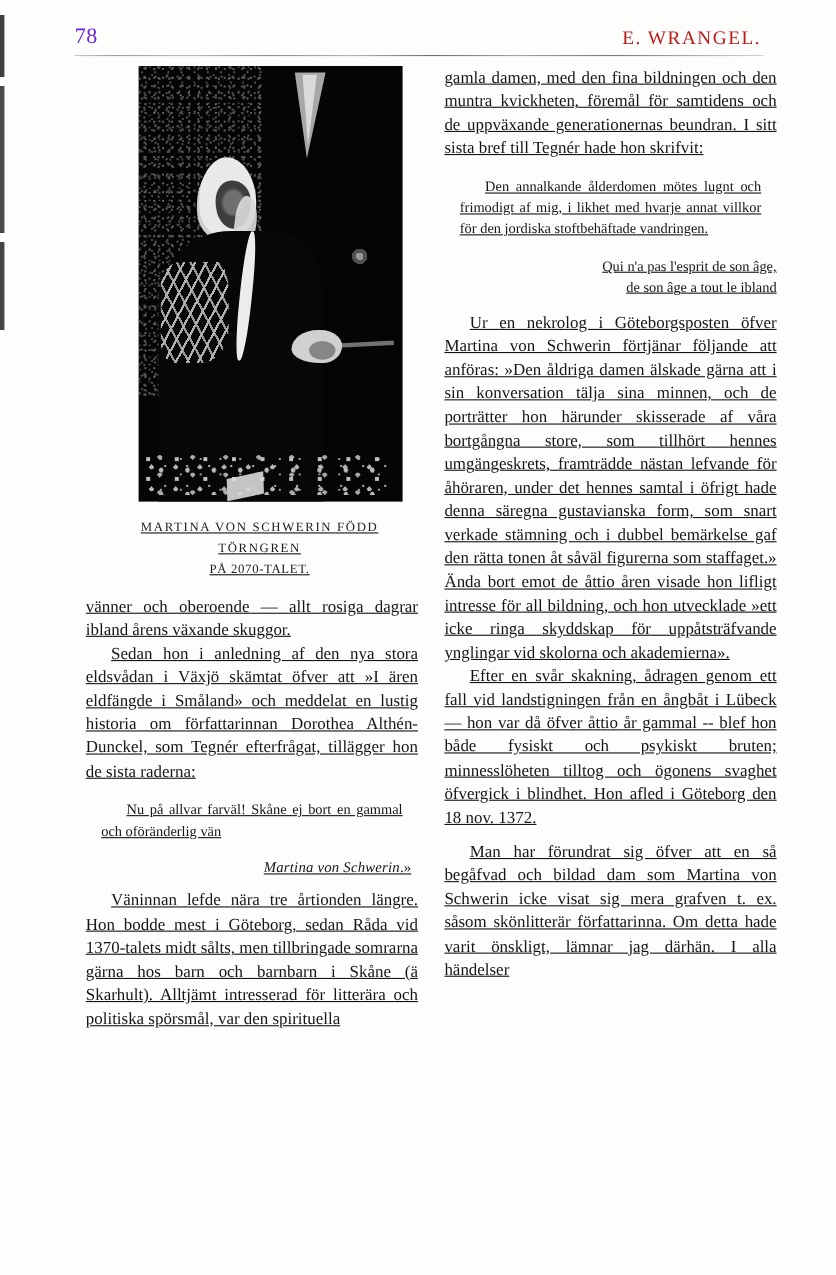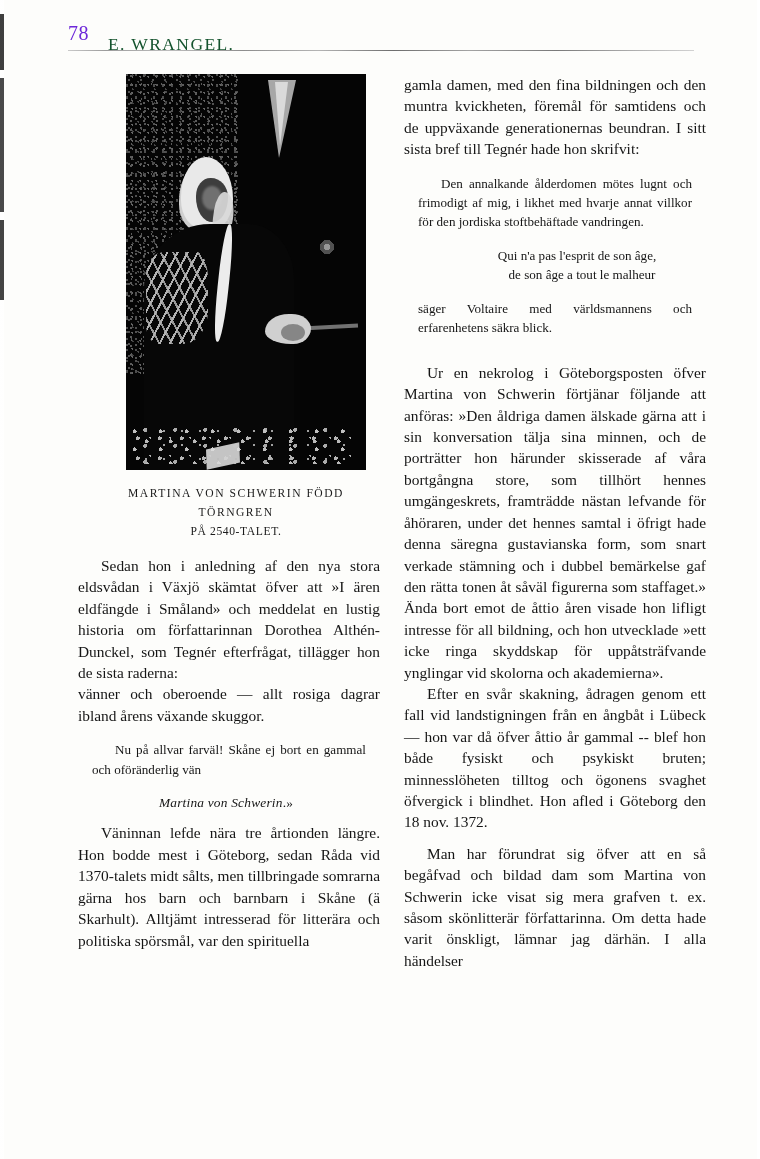--- a/index.html
+++ b/index.html
@@ -57,51 +57,52 @@
     position: absolute;
     left: 0;
     top: 0;
     font-size: 20px;
     letter-spacing: .5px;
     color: #6d28d9;
   }
   .head-title {
     position: absolute;
     left: 0;
-    top: 12px;
+    top: 2px;
     width: 624px;
-    text-align: left;
+    text-align: right;
     font-size: 17.5px;
     letter-spacing: 1.4px;
-    color: #14532d;
+    color: #b91c1c;
     padding-left: 40px;
     box-sizing: border-box;
   }
   .head-rule {
     position: absolute;
     left: 68px;
     top: 50px;
     width: 626px;
     height: 1px;
     background: linear-gradient(to right,
       #c9c9c9 0%, #9c9c9c 6%, #bdbdbd 16%, #8e8e8e 28%,
       #b4b4b4 40%, #6e6e6e 52%, #a3a3a3 64%, #7a7a7a 78%,
       #adadad 90%, #d2d2d2 100%);
   }
 
   
   .col {
     position: absolute;
-    top: 74px;
+    top: 60px;
     width: 302px;
     font-size: 15.4px;
     line-height: 21.4px;
     text-align: justify;
     text-justify: inter-word;
     hyphens: none;
+    text-decoration: underline;
   }
   .col-left  { left: 78px; }
   .col-right { left: 404px; }
 
   
   .figure {
     position: relative;
     width: 220px;
     margin: 0 0 0 48px;
   }
@@ -281,28 +282,28 @@
     line-height: 19.4px;
     text-align: justify;
   }
   .quote p { margin: 14px; text-indent: 23px; }
   .quote p.flush { text-indent: 0; }
 
   .verse {
     margin: 10px 0 2px 0;
     font-size: 13.1px;
     line-height: 19.6px;
-    text-align: center;
+    text-align: right;
     padding-left: 44px;
   }
   .verse .v2 { padding-left: 10px; display: block; }
 
   .signature {
     display: block;
-    text-align: center;
+    text-align: right;
     font-style: italic;
     font-size: 13.4px;
     margin-top: 1px;
     letter-spacing: .2px;
     padding-right: 6px;
   }
   .sig-tail { font-style: normal; }
 
   .gap-s { height: 10px; }
   .gap-m { height: 14px; }
@@ -337,29 +338,29 @@
         <div class="shawl"></div>
         <div class="collar"></div>
         <div class="chairarm"></div>
         <div class="hand"></div>
         <div class="hand-sh"></div>
         <div class="paper"></div>
         <div class="lace-table"></div>
       </div>
       <figcaption class="caption">
         <span>MARTINA VON SCHWERIN FÖDD TÖRNGREN</span><br>
-        <span class="num">PÅ 2540-TALET.</span>
+        <span class="num">PÅ 2070-TALET.</span>
       </figcaption>
     </figure>
 
     <div class="gap-m"></div>
 
+    <p class="body-par no-indent">vänner och oberoende — allt rosiga dagrar ibland årens växande skuggor.</p>
+
     <p class="body-par">Sedan hon i anledning af den nya stora eldsvådan i Växjö skämtat öfver att »I ären eldfängde i Småland» och meddelat en lustig historia om författarinnan Dorothea Althén-Dunckel, som Tegnér efterfrågat, tillägger hon de sista raderna:</p>
-
-    <p class="body-par no-indent">vänner och oberoende — allt rosiga dagrar ibland årens växande skuggor.</p>
 
     <div class="quote">
       <p>Nu på allvar farväl! Skåne ej bort en gammal och oföränderlig vän</p>
       <span class="signature"><span>Martina von Schwerin</span><span class="sig-tail">.»</span></span>
     </div>
 
     <div class="gap-s"></div>
 
 
     <p class="body-par">Väninnan lefde nära tre årtionden längre. Hon bodde mest i Göteborg, sedan Råda vid 1370-talets midt sålts, men tillbringade somrarna gärna hos barn och barnbarn i Skåne (ä Skarhult). Alltjämt intresserad för litterära och politiska spörsmål, var den spirituella</p>
@@ -368,26 +369,23 @@
   <div class="col col-right">
 
     <p class="body-par no-indent">gamla damen, med den fina bildningen och den muntra kvickheten, föremål för samtidens och de uppväxande generationernas beundran. I sitt sista bref till Tegnér hade hon skrifvit:</p>
 
     <div class="quote">
       <p>Den annalkande ålderdomen mötes lugnt och frimodigt af mig, i likhet med hvarje annat villkor för den jordiska stoftbehäftade vandringen.</p>
     </div>
 
     <div class="verse">
       <span>Qui n'a pas l'esprit de son âge,</span>
-      <span class="v2">de son âge a tout le malheur</span>
+      <span class="v2">de son âge a tout le ibland</span>
     </div>
 
-    <div class="quote">
-      <p class="flush">säger Voltaire med världsmannens och erfarenhetens säkra blick.</p>
-    </div>
 
     <div class="gap-s"></div>
 
     <p class="body-par">Ur en nekrolog i Göteborgsposten öfver Martina von Schwerin förtjänar följande att anföras: »Den åldriga damen älskade gärna att i sin konversation tälja sina minnen, och de porträtter hon härunder skisserade af våra bortgångna store, som tillhört hennes umgängeskrets, framträdde nästan lefvande för åhöraren, under det hennes samtal i öfrigt hade denna säregna gustavianska form, som snart verkade stämning och i dubbel bemärkelse gaf den rätta tonen åt såväl figurerna som staffaget.» Ända bort emot de åttio åren visade hon lifligt intresse för all bildning, och hon utvecklade »ett icke ringa skyddskap för uppåtsträfvande ynglingar vid skolorna och akademierna».</p>
 
     <p class="body-par">Efter en svår skakning, ådragen genom ett fall vid landstigningen från en ångbåt i Lübeck — hon var då öfver åttio år gammal -- blef hon både fysiskt och psykiskt bruten; minnesslöheten tilltog och ögonens svaghet öfvergick i blindhet. Hon afled i Göteborg den 18 nov. 1372.</p>
 
     <div class="gap-s"></div>
 
     <p class="body-par">Man har förundrat sig öfver att en så begåfvad och bildad dam som Martina von Schwerin icke visat sig mera grafven t. ex. såsom skönlitterär författarinna. Om detta hade varit önskligt, lämnar jag därhän. I alla händelser</p>

